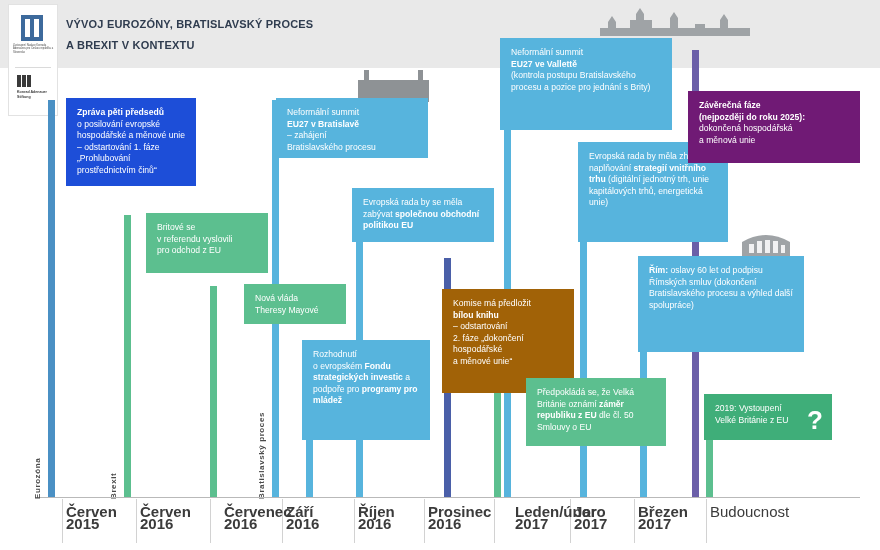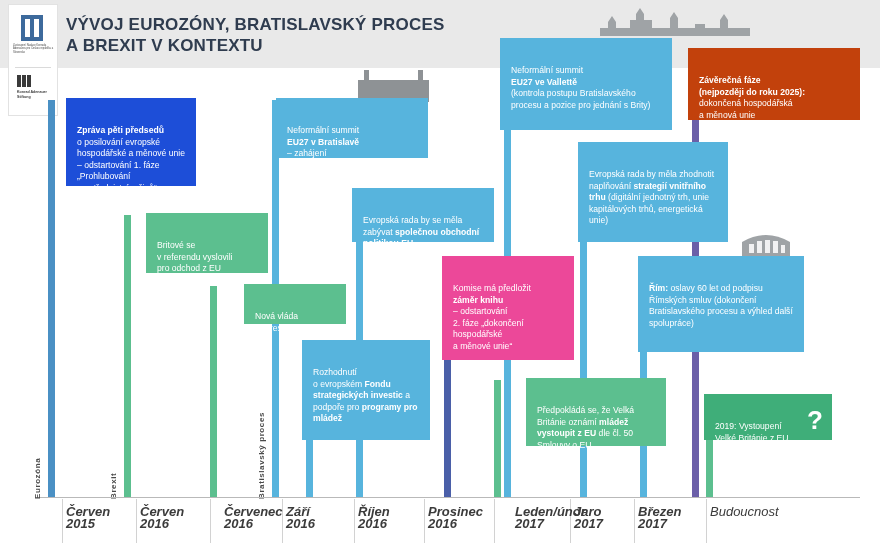--- a/index.html
+++ b/index.html
@@ -17,48 +17,48 @@
   .logotxt{position:absolute;left:4px;top:39px;width:42px;font-size:2.6px;line-height:3.4px;color:#4a4a4a;}
   .logodiv{position:absolute;left:6px;top:62px;width:36px;height:1px;background:#dadada;}
   .logo2{position:absolute;left:8px;top:70px;width:14px;height:12px;}
   .logo2 i{position:absolute;display:block;background:#3a3a3a;}
   .logo2 i:nth-child(1){left:0;top:0;width:4px;height:12px;}
   .logo2 i:nth-child(2){left:5px;top:0;width:4px;height:12px;}
   .logo2 i:nth-child(3){left:10px;top:0;width:4px;height:12px;}
   .logo2txt{position:absolute;left:8px;top:85px;width:38px;font-size:3.6px;line-height:4.6px;color:#3a3a3a;font-weight:bold;}
 
   
-  .title{position:absolute;left:66px;top:14px;width:520px;font-size:17px;line-height:21px;font-weight:bold;color:#2f3c4f;letter-spacing:0.2px;text-transform:uppercase;}
+  .title{position:absolute;left:66px;top:14px;width:520px;font-size:11px;line-height:21px;font-weight:bold;color:#2f3c4f;letter-spacing:0.2px;text-transform:uppercase;}
 
   
   .baseline{position:absolute;left:40px;top:497px;width:820px;height:1px;background:#b9b9b9;}
 
   
   .ticks{position:absolute;left:0;top:500px;width:880px;height:40px;}
-  .tick{position:absolute;top:6px;font-size:13px;line-height:11.5px;color:#3b3b3b;font-weight:bold;font-style:italic;}
+  .tick{position:absolute;top:6px;font-size:15px;line-height:11.5px;color:#3b3b3b;font-weight:bold;}
   .tickdiv{position:absolute;top:499px;width:1px;height:44px;background:#d2d2d2;}
 
   
   .vlabel{position:absolute;font-size:8px;font-weight:bold;color:#4a4a4a;letter-spacing:0.6px;
           transform:rotate(-90deg);transform-origin:left bottom;white-space:nowrap;}
 
   
   .vbar{position:absolute;width:7px;}
 
   
-  .card{position:absolute;box-sizing:border-box;padding:27px 11px 10px 11px;color:#ffffff;
+  .card{position:absolute;box-sizing:border-box;padding:9px 11px 10px 11px;color:#ffffff;
         font-size:8.6px;line-height:11.6px;}
   .card .lead{font-weight:bold;}
 
   .c-blue{background:#1d4ed8;}
   .c-lblue{background:#57b4dd;}
   .c-green{background:#5cbf8f;margin-left:36px;}
   .c-dgreen{background:#3fae79;}
-  .c-navy{background:#ec4899;}
-  .c-purple{background:#c2410c;}
+  .c-navy{background:#a16207;margin-top:33px;}
+  .c-purple{background:#701a75;margin-top:43px;}
 
   
   .sil{position:absolute;}
   .qmark{position:absolute;right:9px;bottom:7px;font-size:26px;font-weight:bold;color:#ffffff;line-height:26px;}
 </style>
 </head>
 <body>
 
 <div id="stage">
 
@@ -135,25 +135,25 @@
 
   <div class="card c-lblue" style="left:302px;top:340px;width:128px;height:100px;">
     <span>Rozhodnutí<br>o evropském <span class="lead">Fondu strategických investic</span> a podpoře pro <span class="lead">programy pro mládež</span></span>
   </div>
 
   <div class="card c-lblue" style="left:352px;top:188px;width:142px;height:54px;">
     <span>Evropská rada by se měla zabývat <span class="lead">společnou obchodní politikou EU</span></span>
   </div>
 
   <div class="card c-navy" style="left:442px;top:256px;width:132px;height:104px;">
-    <span>Komise má předložit<br><span class="lead">záměr knihu</span><br>– odstartování<br>2. fáze „dokončení hospodářské<br>a měnové unie“</span>
+    <span>Komise má předložit<br><span class="lead">bílou knihu</span><br>– odstartování<br>2. fáze „dokončení hospodářské<br>a měnové unie“</span>
   </div>
 
   <div class="card c-green" style="left:490px;top:378px;width:140px;height:68px;">
-    <span>Předpokládá se, že Velká Británie oznámí <span class="lead">mládež vystoupit z EU</span> dle čl. 50 Smlouvy o EU</span>
+    <span>Předpokládá se, že Velká Británie oznámí <span class="lead">záměr republiku z EU</span> dle čl. 50 Smlouvy o EU</span>
   </div>
 
   <div class="card c-lblue" style="left:500px;top:38px;width:172px;height:92px;">
     <span>Neformální summit<br><span class="lead">EU27 ve Vallettě</span><br>(kontrola postupu Bratislavského procesu a pozice pro jednání s Brity)</span>
   </div>
 
   <div class="card c-lblue" style="left:578px;top:142px;width:150px;height:100px;">
     <span>Evropská rada by měla zhodnotit naplňování <span class="lead">strategií vnitřního trhu</span> (digitální jednotný trh, unie kapitálových trhů, energetická unie)</span>
   </div>
 

